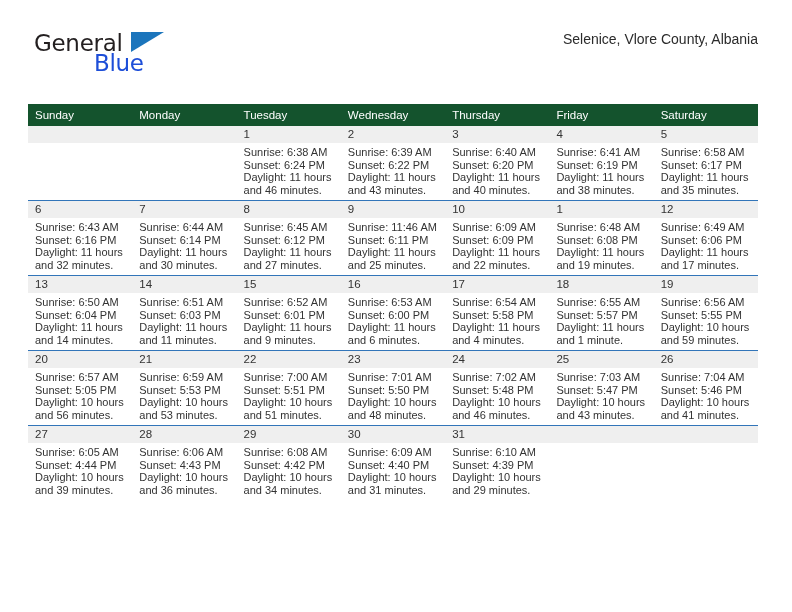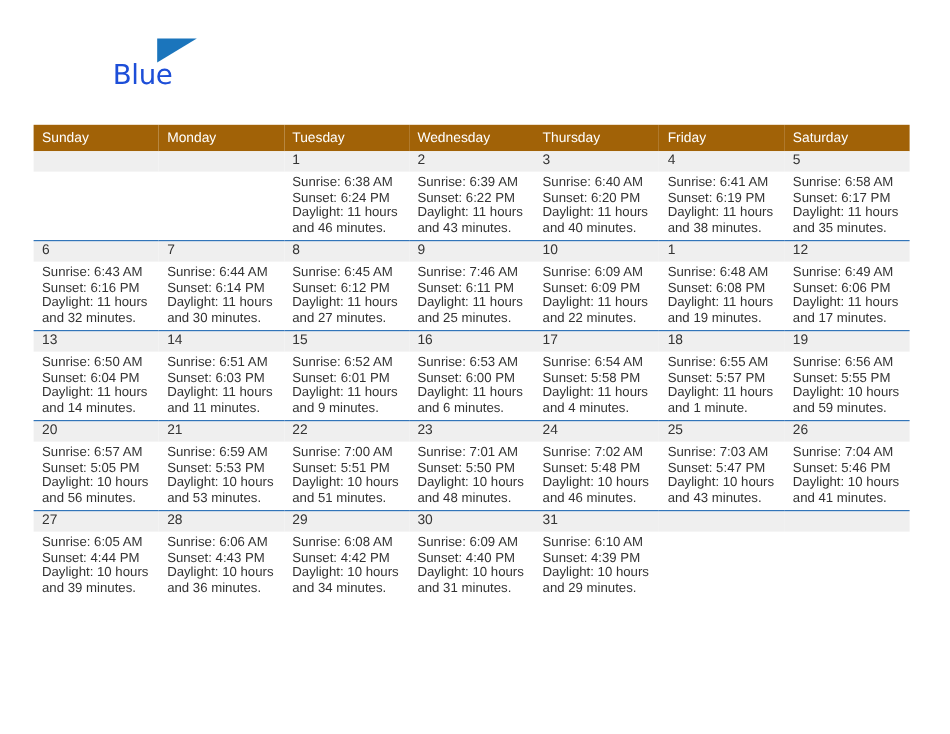--- a/index.html
+++ b/index.html
@@ -85,21 +85,21 @@
   
   .calendar {
     width: 730px;
     border-collapse: collapse;
     table-layout: fixed;
     margin-top: 30px;
   }
   .calendar col { width: 104.28px; }
 
   .calendar thead th {
-    background: #a16207;
+    background: #14532d;
     color: #ffffff;
     font-size: 11.5px;
     font-weight: normal;
     text-align: left;
     padding: 5px 0 5px 7px;
     height: 11px;
     border: none;
   }
 
   .calendar tbody td {
@@ -134,25 +134,27 @@
   .info .daylight { white-space: normal; }
 </style>
 </head>
 <body>
 
 <div class="page">
 
   <div class="masthead">
 
     <div class="logo">
+      <span class="logo-general">General</span>
       <span class="logo-tri"></span>
       <span class="logo-blue">Blue</span>
     </div>
 
     <div class="title-block">
+      <div class="cal-subtitle">Selenice, Vlore County, Albania</div>
     </div>
 
   </div>
 
   <table class="calendar">
     <colgroup>
       <col>
         <col>
         <col>
         <col>
@@ -241,21 +243,21 @@
             <div class="daynum">8</div>
             <div class="info">
               <div>Sunrise: 6:45 AM</div>
               <div>Sunset: 6:12 PM</div>
               <div class="daylight">Daylight: 11 hours and 27 minutes.</div>
             </div>
           </td>
           <td class="day">
             <div class="daynum">9</div>
             <div class="info">
-              <div>Sunrise: 7:46 AM</div>
+              <div>Sunrise: 11:46 AM</div>
               <div>Sunset: 6:11 PM</div>
               <div class="daylight">Daylight: 11 hours and 25 minutes.</div>
             </div>
           </td>
           <td class="day">
             <div class="daynum">10</div>
             <div class="info">
               <div>Sunrise: 6:09 AM</div>
               <div>Sunset: 6:09 PM</div>
               <div class="daylight">Daylight: 11 hours and 22 minutes.</div>

